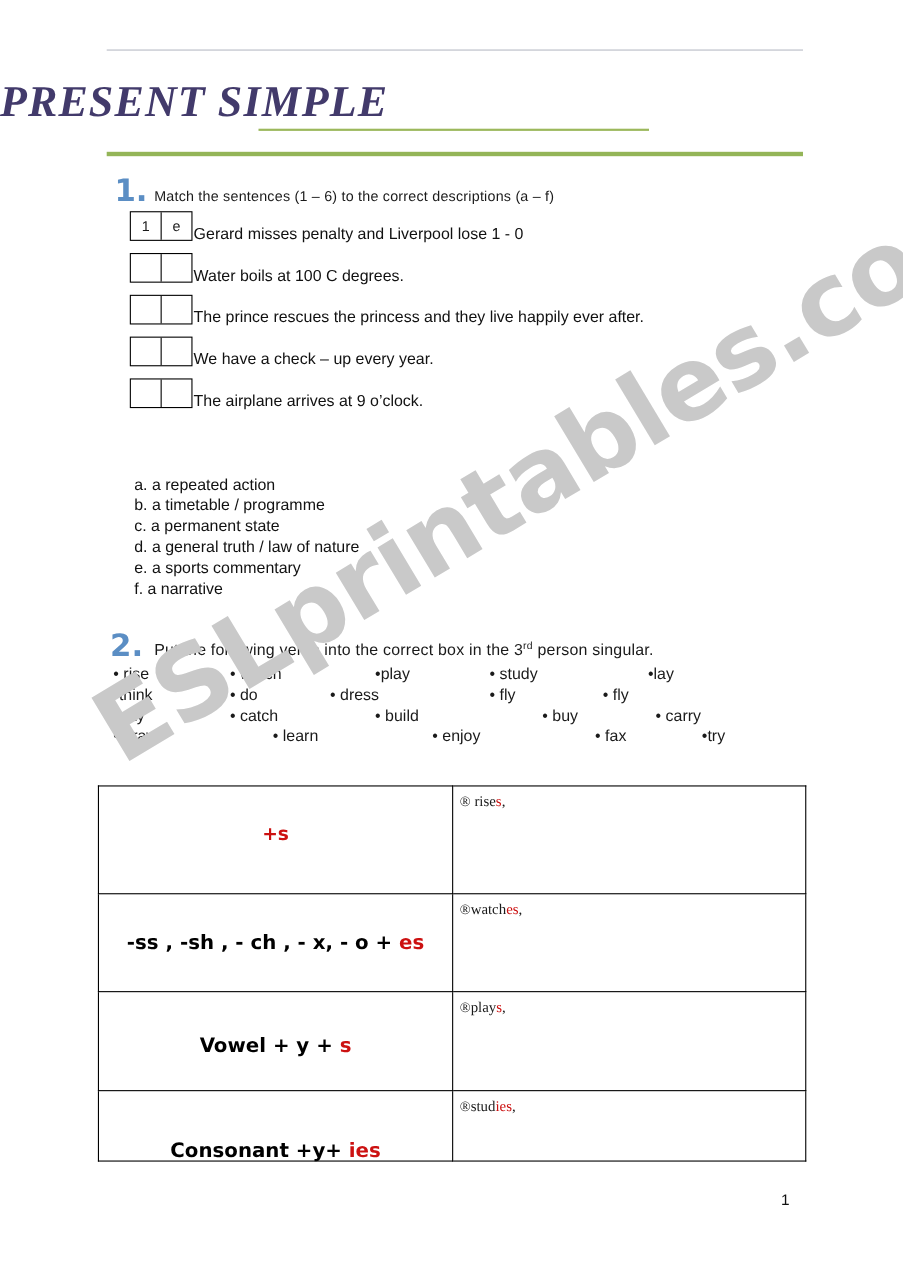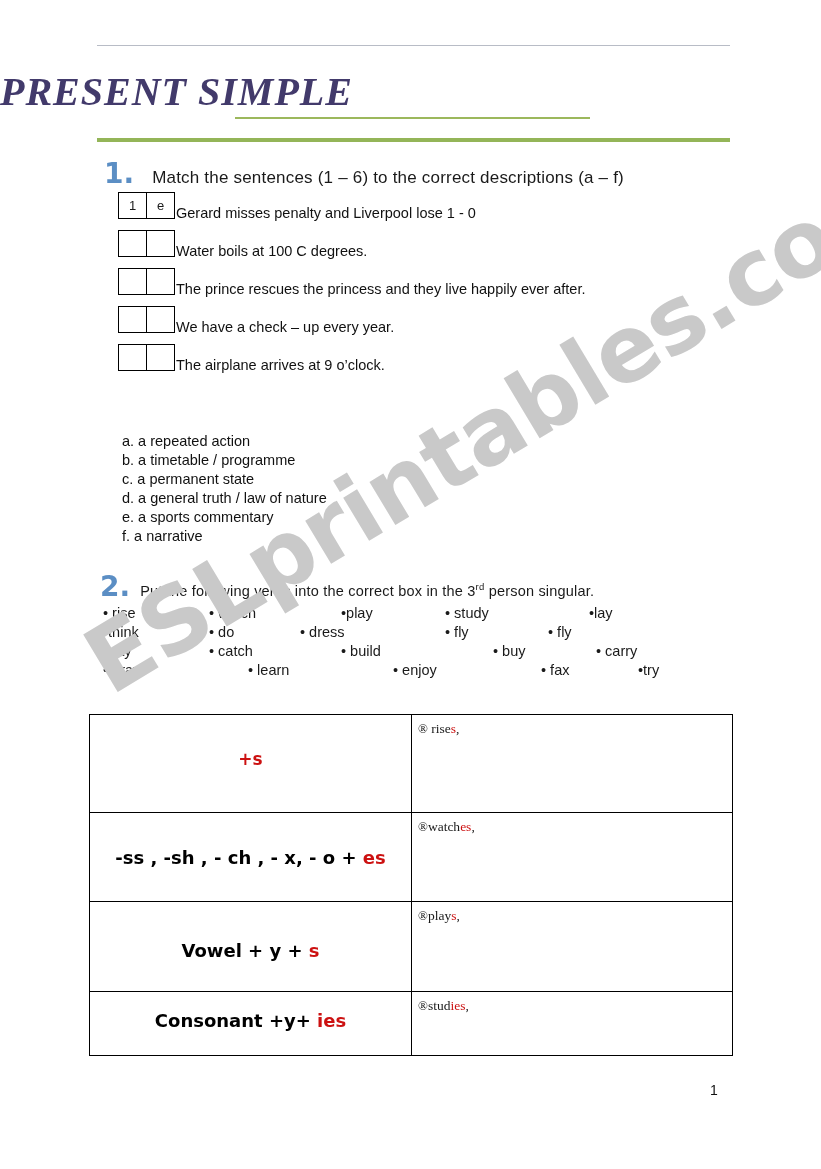--- a/index.html
+++ b/index.html
@@ -93,21 +93,21 @@
 
   
   .ex1-head {
     position: absolute;
     left: 104px;
     top: 160px;
     display: flex;
     align-items: baseline;
     gap: 6px;
   }
-  .ex1-head .instr { font-size: 17px; margin-left: 12px; }
+  .ex1-head .instr { font-size: 13px; }
 
   .match-list {
     position: absolute;
     left: 104px;
     top: 192px;
     width: 620px;
   }
   .match-row {
     position: relative;
     height: 38px;
@@ -357,21 +357,21 @@
           <div class="rule-text" style="top:38px; font-size:18px;"><span>Vowel + y + </span><span class="red">s</span></div>
         </div>
       </td>
       <td class="col-ex">
         <div class="ex-text"><span class="reg-mark">®</span><span>play</span><span class="red">s</span><span>,</span></div>
       </td>
     </tr>
     <tr>
       <td class="col-rule" style="height:63px;">
         <div class="rule-cell">
-          <div class="rule-text" style="top:18px; font-size:18px;"><span>Consonant +y+ </span><span class="red">ies</span></div>
+          <div class="rule-text" style="top:44px; font-size:18px;"><span>Consonant +y+ </span><span class="red">ies</span></div>
         </div>
       </td>
       <td class="col-ex">
         <div class="ex-text"><span class="reg-mark">®</span><span>stud</span><span class="red">ies</span><span>,</span></div>
       </td>
     </tr>
   </tbody>
     </table>
 
   <div class="page-number">1</div>

